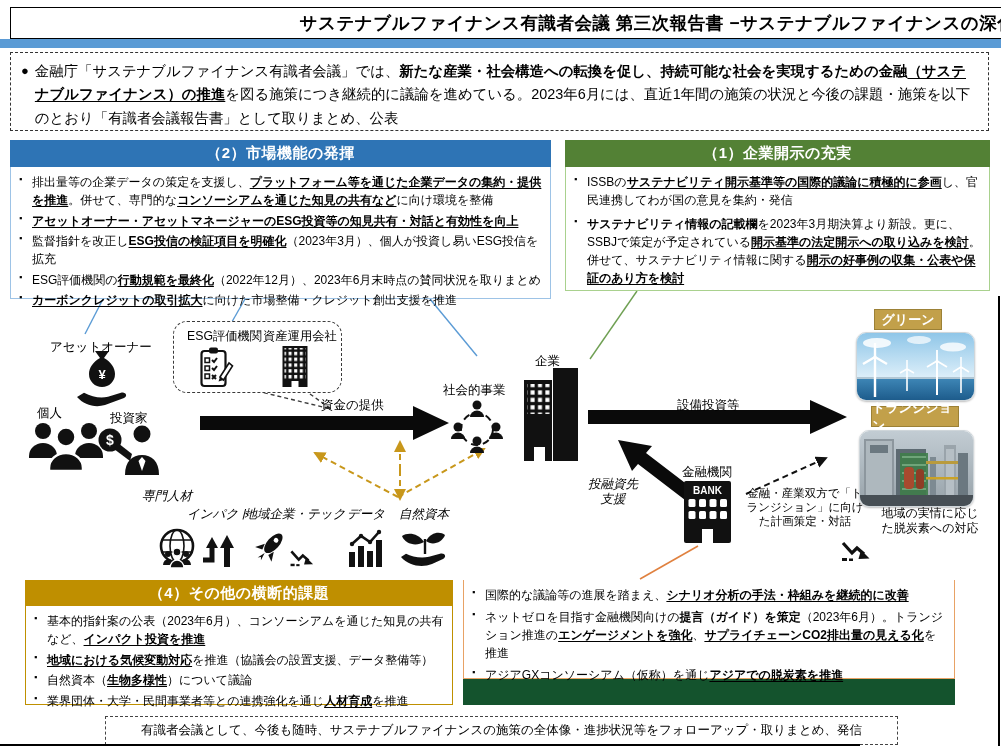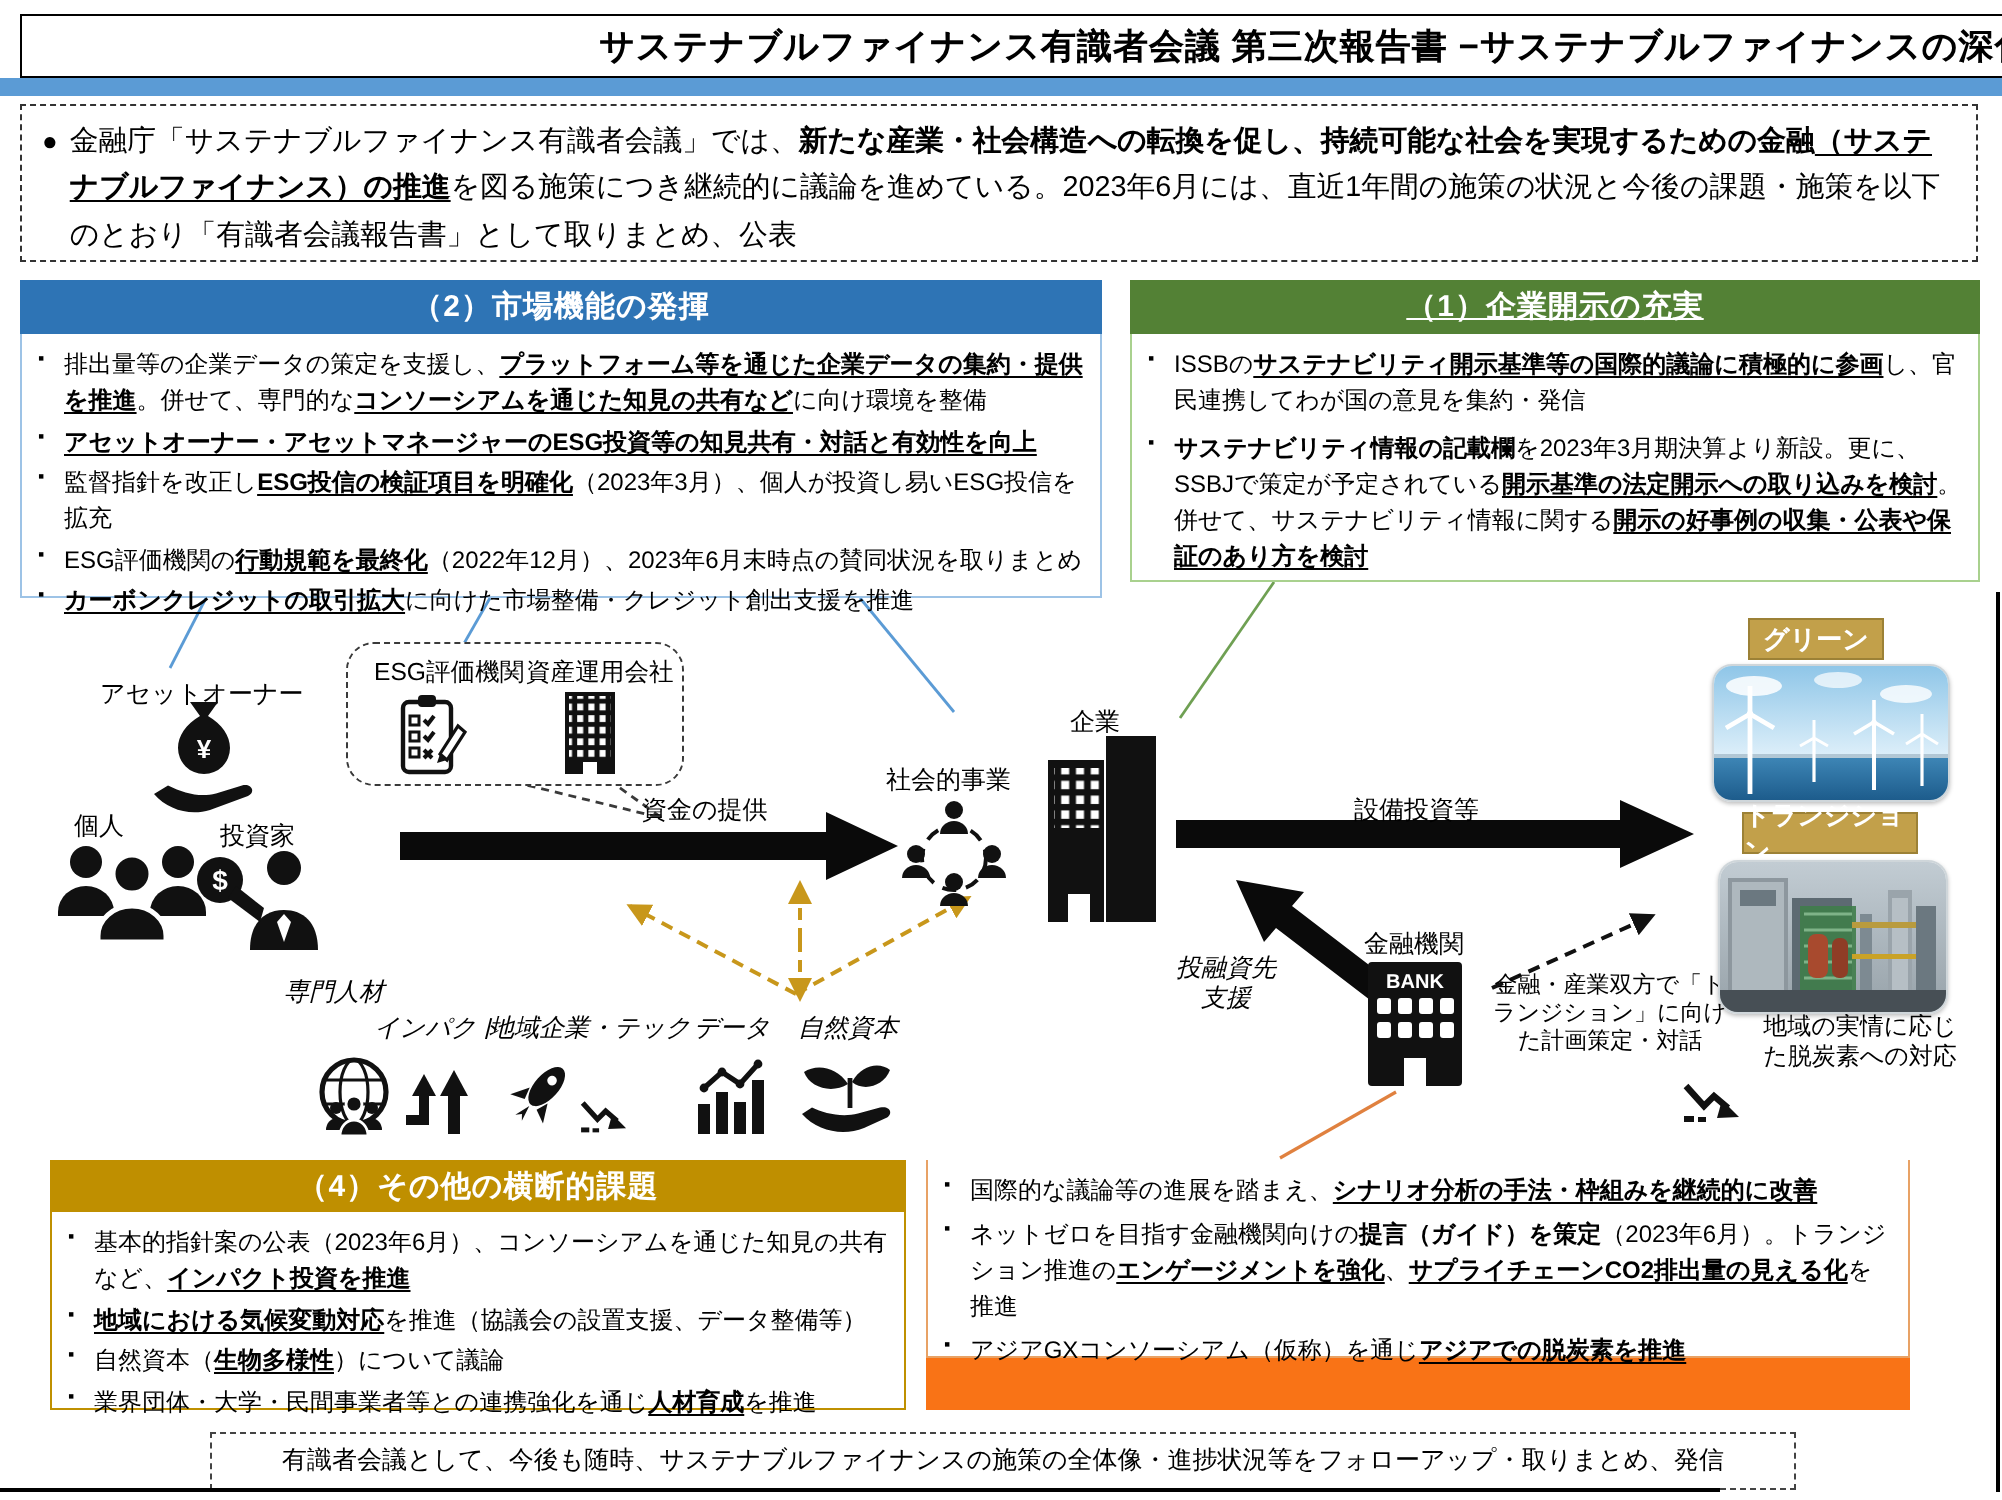--- a/index.html
+++ b/index.html
@@ -9,29 +9,29 @@
   
   .title-box{left:10px;top:7px;width:979px;height:30px;border:1.6px solid #000;
     display:flex;align-items:center;justify-content:flex-end;font-size:17.5px;font-weight:700;letter-spacing:.5px;padding-left:36px;}
   .blue-bar{left:0;top:39px;width:1001px;height:9px;background:var(--title-bar-blue,#5B9BD5);}
   
   .intro-box{left:10px;top:52px;width:979px;height:79px;border:1.6px dashed #333;background:#fff;
     padding:7px 12px 0 10px;box-sizing:border-box;display:flex;}
   .intro-marker{font-size:13px;line-height:1.7;margin-right:6px;}
   .intro-text{font-size:14.4px;line-height:1.62;margin:0;}
   
-  .panel{background:#f97316;box-sizing:border-box;}
+  .panel{background:#14532d;box-sizing:border-box;}
   .panel-header{height:27px;display:flex;align-items:center;justify-content:center;
     color:#fff;font-weight:700;font-size:15px;letter-spacing:.5px;}
   .panel-body{border:1.2px solid #999;border-top:none;box-sizing:border-box;background:#fff;}
   .p-market{left:10px;top:140px;width:541px;height:159px;}
   .p-market .panel-header{background:var(--market-header,#2E74B5);}
   .p-market .panel-body{border-color:var(--market-border,#9DC3E6);height:132px;}
   .p-disclosure{left:565px;top:140px;width:425px;height:151px;}
-  .p-disclosure .panel-header{background:var(--disclosure-header,#538135);text-decoration:underline;}
+  .p-disclosure .panel-header{background:var(--disclosure-header,#538135);}
   .p-disclosure .panel-body{border-color:var(--disclosure-border,#A9D18E);height:124px;}
   .p-cross{left:25px;top:580px;width:428px;height:125px;}
   .p-cross .panel-header{background:var(--cross-header,#BF8F00);height:26px;}
   .p-cross .panel-body{border-color:var(--cross-border,#BF9000);height:99px;}
   .p-risk{left:463px;top:580px;width:492px;height:125px;}
   .p-risk .panel-header{background:var(--risk-header,#C55A11);height:26px;}
   .p-risk .panel-body{border-color:var(--risk-border,#E8A265);height:99px;}
   ul.bullets{list-style:none;margin:0;padding:6px 6px 0 7px;}
   ul.bullets li{position:relative;padding-left:14px;font-size:12px;line-height:1.5;margin-bottom:2.5px;}
   ul.bullets li::before{content:attr(data-marker);position:absolute;left:1px;top:0;font-size:9px;}

